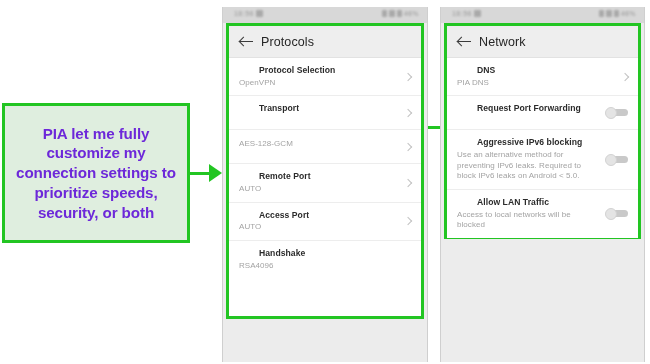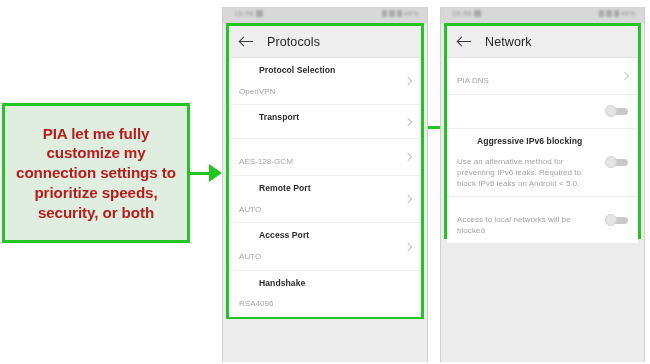--- a/index.html
+++ b/index.html
@@ -26,21 +26,21 @@
     top: 103px;
     width: 188px;
     height: 140px;
     background: #dfeedf;
     border: 3px solid #22c522;
     display: flex;
     align-items: center;
     justify-content: center;
   }
   .callout-text {
-    color: #b91c1c;
+    color: #6d28d9;
     font-weight: bold;
     font-size: 15.2px;
     line-height: 1.30;
     text-align: center;
     letter-spacing: -0.1px;
     padding: 0 5px;
   }
 
   
   .arrow { position: absolute; display: flex; align-items: center; }
@@ -139,21 +139,21 @@
     position: absolute;
     left: 1px; top: 3.6px;
     width: 6px; height: 6px;
     border-left: 1.4px solid #3b3b3b;
     border-bottom: 1.4px solid #3b3b3b;
     transform: rotate(45deg);
   }
   .appbar-title {
     font-size: 12.5px;
     color: #262626;
-    margin-left: 13px;
+    margin-left: 7px;
     letter-spacing: 0.1px;
   }
 
   .list { background: #ffffff; }
 
   .row {
     position: relative;
     padding: 7px 10px 7px 10px;
     border-bottom: 1px solid #ededed;
     background: #ffffff;
@@ -164,21 +164,21 @@
     font-size: 8.6px;
     color: #2b2b2b;
     font-weight: bold;
     letter-spacing: 0.05px;
     line-height: 1.25;
     margin-left: 20px;
   }
   .row-sub {
     font-size: 8px;
     color: #a3a3a3;
-    margin-top: 11px;
+    margin-top: 2px;
     line-height: 1.33;
     letter-spacing: 0.05px;
   }
   .row.has-chevron .row-title,
   .row.has-chevron .row-sub { padding-right: 20px; }
   .row.has-toggle .row-title,
   .row.has-toggle .row-sub { padding-right: 36px; }
 
   .chevron {
     position: absolute;
@@ -314,41 +314,44 @@
     <div class="screen" id="screen-network">
 
       <div class="appbar">
         <div class="back-arrow"></div>
         <div class="appbar-title">Network</div>
       </div>
 
       <div class="list">
 
         <div class="row has-chevron">
+          <div class="row-title">DNS</div>
           <div class="row-sub">PIA DNS</div>
           <div class="chevron"></div>
         </div>
 
         <div class="row has-toggle">
+          <div class="row-title">Request Port Forwarding</div>
           <div class="toggle">
             <div class="track"></div>
             <div class="knob"></div>
           </div>
         </div>
 
         <div class="row has-toggle">
           <div class="row-title">Aggressive IPv6 blocking</div>
           <div class="row-sub">Use an alternative method for preventing IPv6 leaks. Required to block IPv6 leaks on Android &lt; 5.0.</div>
           <div class="toggle">
             <div class="track"></div>
             <div class="knob"></div>
           </div>
         </div>
 
         <div class="row has-toggle">
+          <div class="row-title">Allow LAN Traffic</div>
           <div class="row-sub">Access to local networks will be blocked</div>
           <div class="toggle">
             <div class="track"></div>
             <div class="knob"></div>
           </div>
         </div>
 
       </div>
     </div>
   </div>

